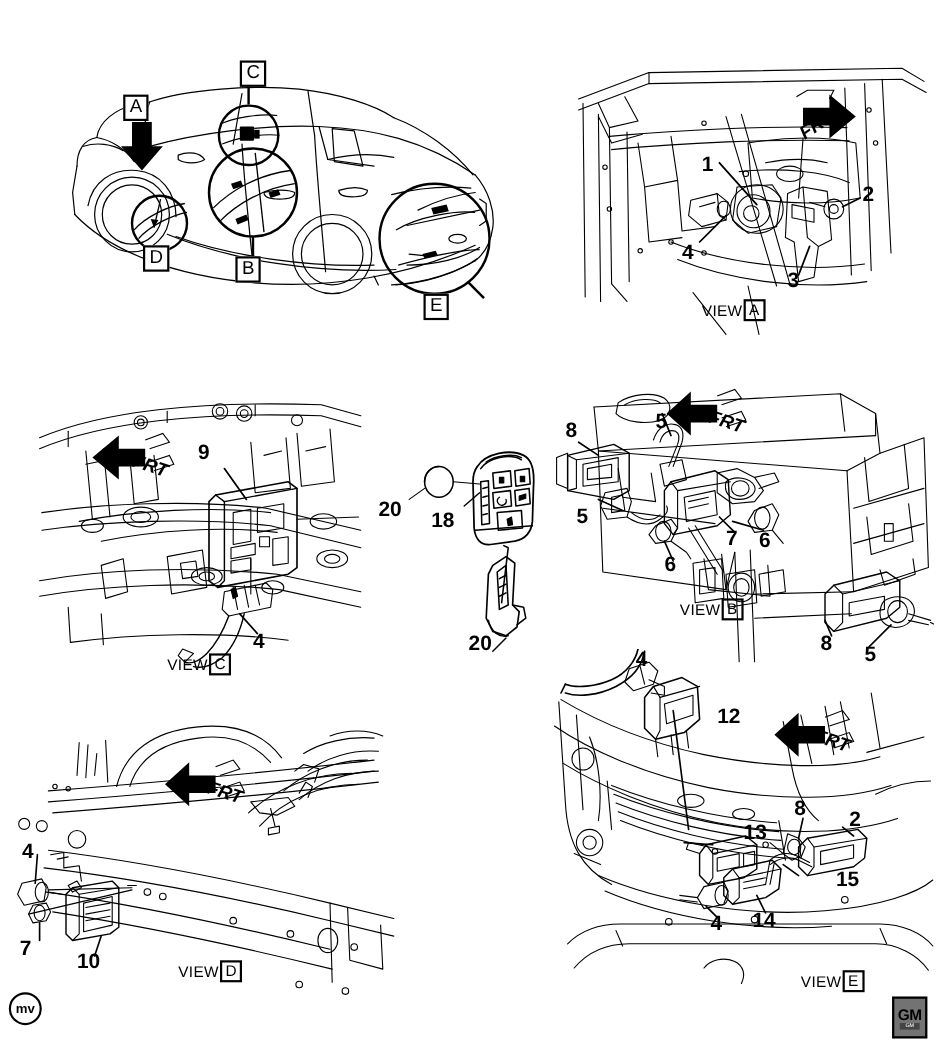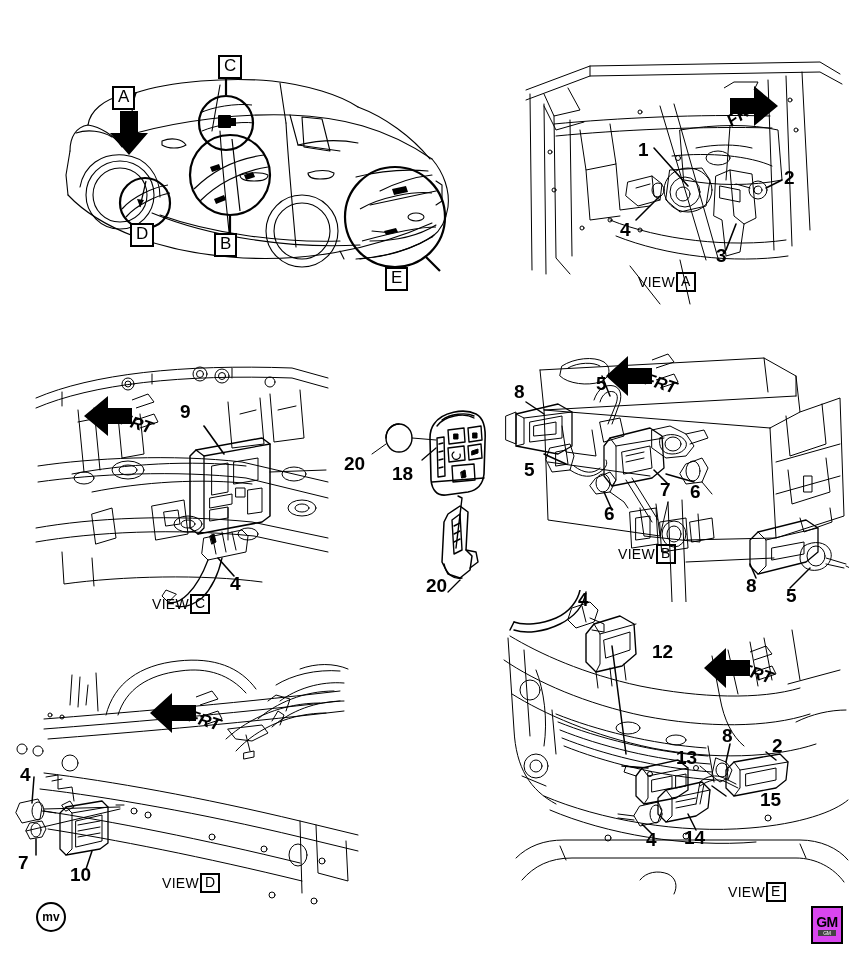--- a/index.html
+++ b/index.html
@@ -12,28 +12,28 @@
   .panel{position:absolute;}
   .lbl{position:absolute;font-size:19px;font-weight:700;line-height:1;
        font-family:"Liberation Sans",sans-serif;}
   .viewlbl{position:absolute;font-size:14px;font-weight:400;line-height:1;
            display:flex;align-items:center;gap:1px;letter-spacing:.3px;}
   .viewlbl .bx{border:2px solid #000;padding:0px 3px 1px 3px;font-weight:400;
                display:inline-block;line-height:1.05;}
   .callbox{position:absolute;border:2px solid #000;font-size:17px;font-weight:400;
            padding:0px 4px 1px 4px;background:#fff;line-height:1.1;text-align:center;}
   .gmlogo{position:absolute;left:811px;top:906px;width:28px;height:34px;
-          border:2px solid #000;background:#d946ef;display:flex;flex-direction:column;
+          border:2px solid #000;background:#737373;display:flex;flex-direction:column;
           align-items:center;justify-content:center;}
   .gmlogo .g1{font-size:14px;font-weight:700;line-height:1;letter-spacing:-0.5px;}
   .gmlogo .g2{margin-top:1px;width:18px;height:6px;background:#444;color:#fff;
               font-size:5px;line-height:6px;text-align:center;letter-spacing:-0.3px;}
   .mvlogo{position:absolute;left:8px;top:902px;width:26px;height:26px;border:2px solid #000;
           border-radius:50%;display:flex;align-items:center;justify-content:center;
-          font-size:12px;font-weight:700;margin-left:28px;}
+          font-size:12px;font-weight:700;}
   .frt{position:absolute;font-size:17px;font-weight:700;font-style:italic;}
 </style>
 </head>
 <body>
 
 <div class="root">
 
 
   <div class="panel" style="left:40px;top:55px;width:420px;height:245px;">
     <svg width="420" height="245" viewBox="0 0 420 245">

